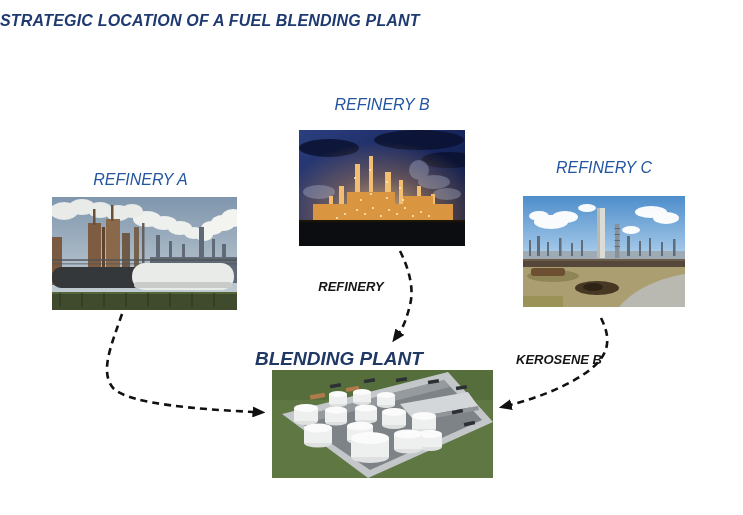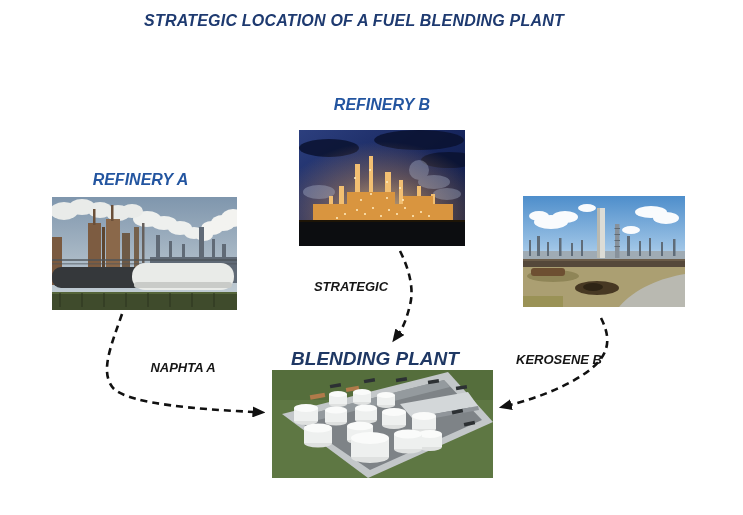--- a/index.html
+++ b/index.html
@@ -1,30 +1,30 @@
 <!DOCTYPE html>
 <html><head>
 <meta charset="utf-8">
 <style>
   html,body { margin:0; padding:0; background:#ffffff; }
   .canvas {
     position:relative; width:743px; height:515px; background:#ffffff;
     font-family:"Liberation Sans", sans-serif; overflow:hidden;
   }
   .title {
-    position:absolute; left:0; top:12px; width:708px; text-align:center;
+    position:absolute; left:0; top:12px; width:708px; text-align:left;
     font-size:16px; font-weight:bold; font-style:italic; color:#1e3a70;
     letter-spacing:0.2px;
   }
   .node-label {
-    position:absolute; text-align:center; font-style:italic; font-weight:bold;
+    position:absolute; text-align:center; font-style:italic; font-weight:normal;
     color:#2355a0; font-size:16px; white-space:nowrap;
   }
   .plant-label {
-    position:absolute; text-align:center; font-style:italic; font-weight:bold;
+    position:absolute; text-align:left; font-style:italic; font-weight:bold;
     color:#1f3864; font-size:19px; white-space:nowrap;
   }
   .flow-label {
     position:absolute; text-align:center; font-style:italic; font-weight:bold;
     color:#161616; font-size:13px; white-space:nowrap;
   }
   .photo { position:absolute; line-height:0; }
   .photo svg { display:block; }
   .arrows { position:absolute; left:0; top:0; pointer-events:none; }
 </style>
@@ -169,20 +169,21 @@
           <circle cx="56" cy="48" r="1"></circle>
           <circle cx="71" cy="40" r="1"></circle>
         <circle cx="88" cy="52" r="1"></circle>
           <circle cx="101" cy="58" r="1"></circle>
       </g>
       <rect x="0" y="90" width="166" height="4" fill="#1d1406"></rect>
       <rect x="0" y="92" width="166" height="24" fill="#0c0d10"></rect>
     </svg>
   </div>
 
+  <div class="node-label" style="left:523px; top:159px; width:162px;">REFINERY C</div>
   <div class="photo" style="left:523px; top:196px;">
     <svg width="162" height="111" viewBox="0 0 162 111">
       <defs>
         <linearGradient id="skyC" x1="0" y1="0" x2="0" y2="1">
           <stop offset="0" stop-color="#4e8ecb"></stop>
             <stop offset="0.75" stop-color="#9ec4e6"></stop>
             <stop offset="1" stop-color="#d9e8f4"></stop>
         </linearGradient>
       </defs>
       <rect width="162" height="70" fill="url(#skyC)"></rect>
@@ -223,22 +224,21 @@
       <rect x="0" y="71" width="162" height="40" fill="#ab9f72"></rect>
       <ellipse cx="30" cy="80" rx="26" ry="6" fill="#8f8557"></ellipse>
       <rect x="8" y="72" width="34" height="8" rx="3" fill="#6d4f31"></rect>
       <path d="M162,78 C 138,82 112,92 96,111 L162,111 Z" fill="#b9b9b1"></path>
       <ellipse cx="74" cy="92" rx="22" ry="7" fill="#473823"></ellipse>
       <ellipse cx="70" cy="91" rx="10" ry="4" fill="#2e2415"></ellipse>
       <rect x="0" y="100" width="40" height="11" fill="#9a9256"></rect>
     </svg>
   </div>
 
-  <div class="flow-label" style="left:123px; top:360px; width:120px;">NAPHTA A</div>
-  <div class="flow-label" style="left:291px; top:279px; width:120px;">STRATEGIC</div>
+  <div class="flow-label" style="left:291px; top:279px; width:120px;">REFINERY</div>
   <div class="flow-label" style="left:499px; top:352px; width:120px;">KEROSENE B</div>
 
   <div class="plant-label" style="left:255px; top:348px; width:240px;">BLENDING PLANT</div>
   <div class="photo" style="left:272px; top:370px;">
     <svg width="221" height="108" viewBox="0 0 221 108">
       <rect width="221" height="108" fill="#5e7743"></rect>
       <rect width="221" height="30" fill="#556e3c"></rect>
       <polygon points="10,44 176,2 221,52 96,108" fill="#c3c7c9"></polygon>
       <polygon points="22,48 172,10 210,50 98,100" fill="#7e8387"></polygon>
       <polygon points="22,48 172,10 178,17 30,54" fill="#9aa0a4" opacity="0.8"></polygon>

